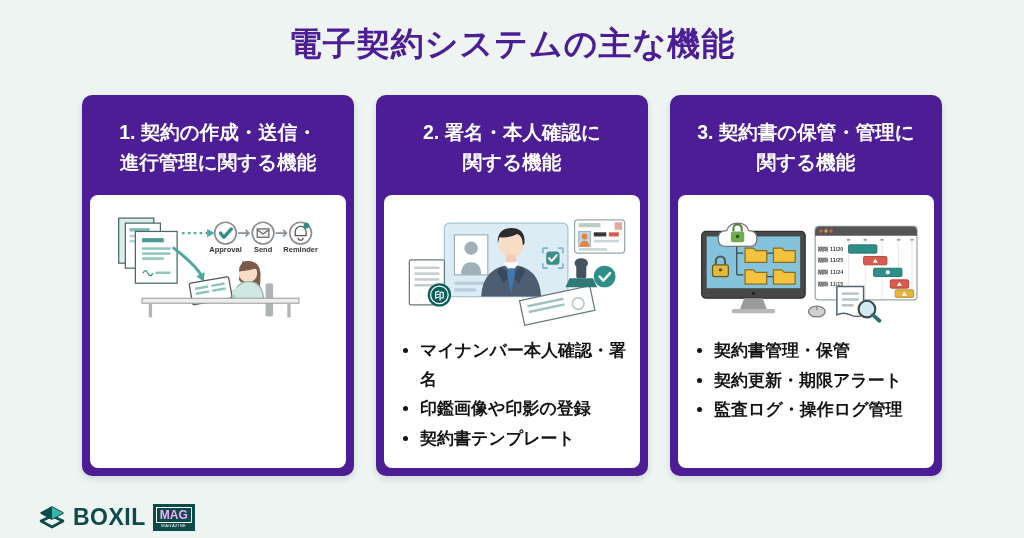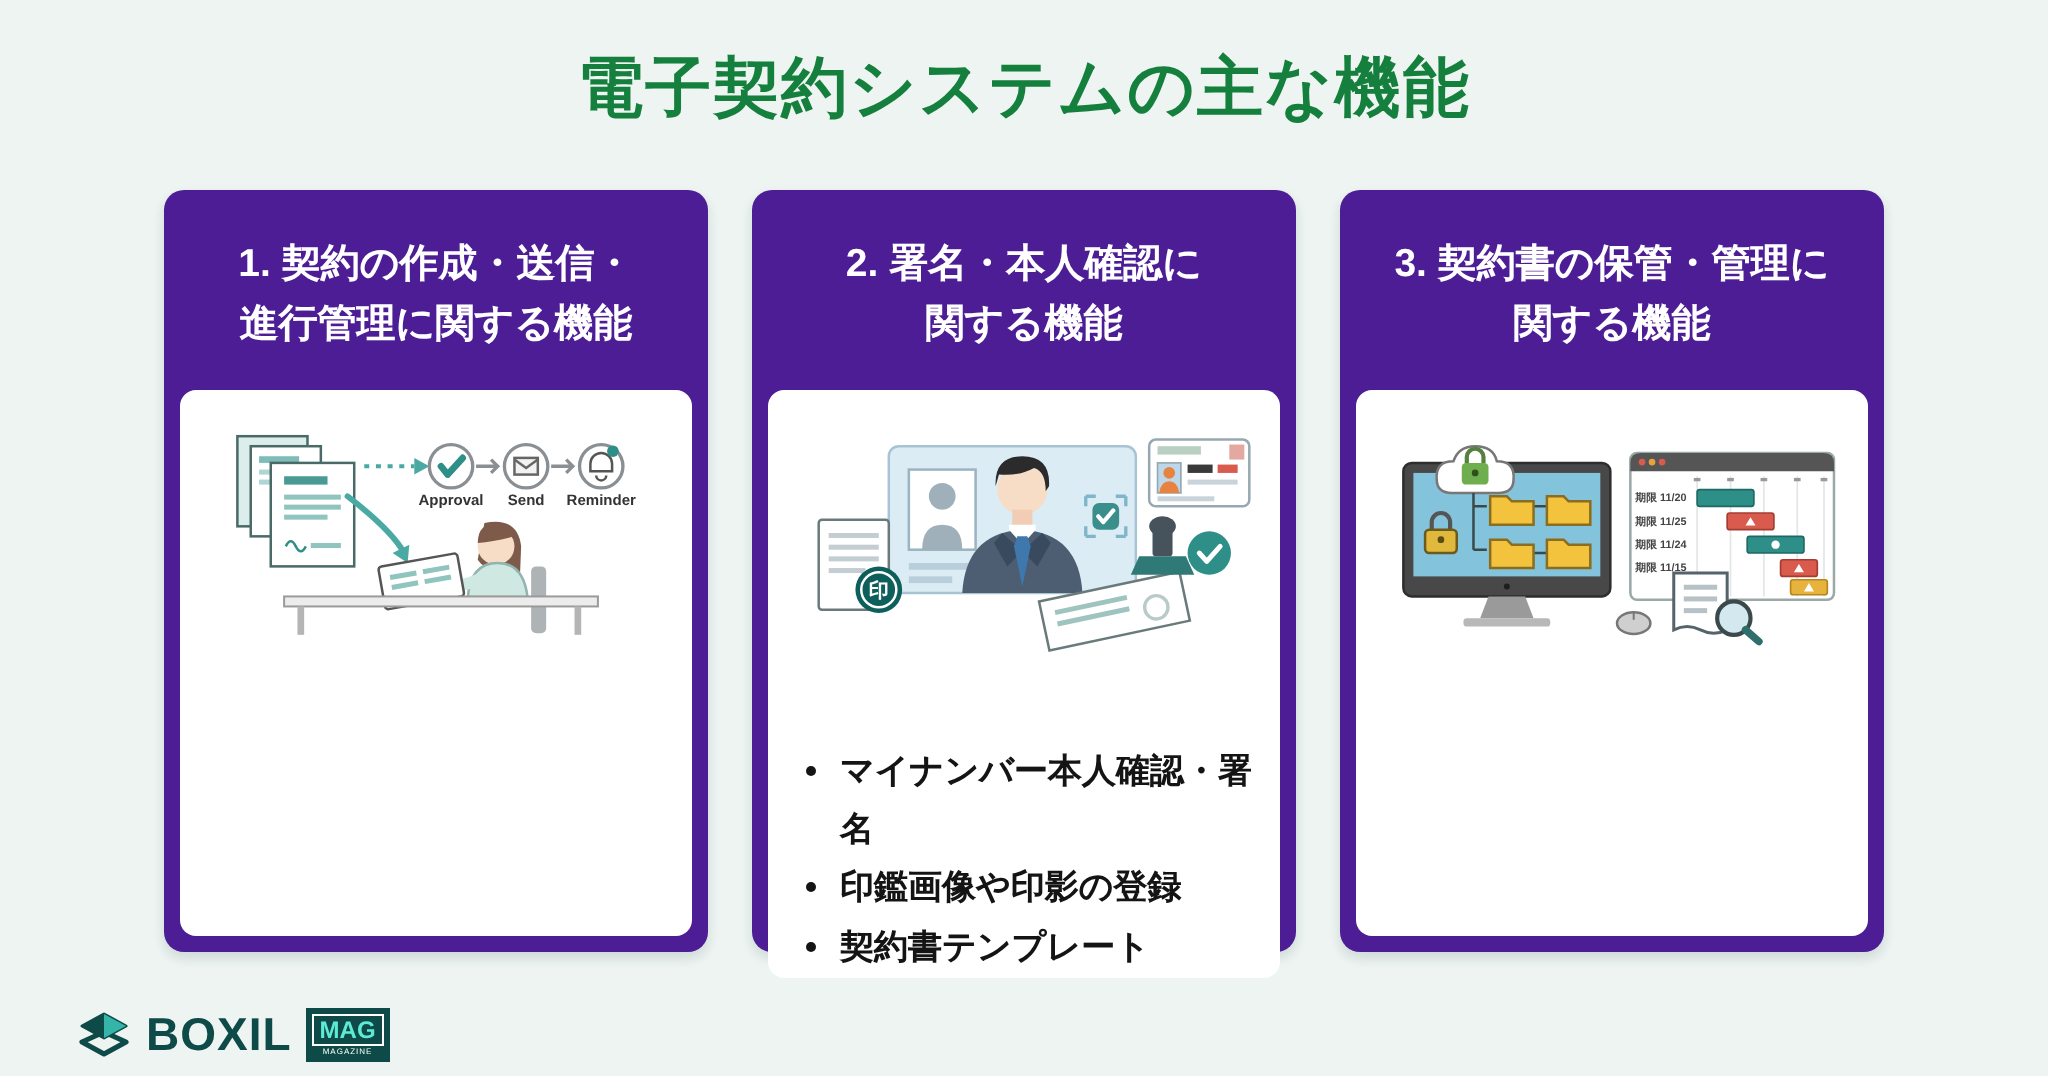--- a/index.html
+++ b/index.html
@@ -7,21 +7,21 @@
   body {
     width: 1024px; height: 538px;
     background: #edf4f2;
     font-family: "Liberation Sans", "DejaVu Sans", sans-serif;
     overflow: hidden;
   }
   .page-title {
     margin: 0; padding-top: 22px;
     text-align: center;
     font-size: 33px; font-weight: bold;
-    color: #15803d; letter-spacing: 1px;
+    color: #4c1d95; letter-spacing: 1px;
   }
   .cards {
     display: flex; justify-content: center;
     gap: 22px; margin-top: 28px;
   }
   .card {
     width: 272px; height: 381px;
     background: #4c1d95;
     border-radius: 10px;
     display: flex; flex-direction: column;
@@ -34,21 +34,21 @@
     color: #ffffff; font-size: 19.5px; font-weight: bold;
     line-height: 1.55; white-space: pre-line;
     padding: 4px 6px 0;
   }
   .card-panel {
     flex: 1;
     margin: 0 8px 8px;
     background: #ffffff;
     border-radius: 8px;
     padding: 4px 12px 0;
-    display: flex; flex-direction: column; gap: 35px;
+    display: flex; flex-direction: column;
   }
   .illus {
     height: 130px;
     display: flex; align-items: center; justify-content: center;
   }
   .illus svg { display: block; }
   ul.bullets {
     margin: 8px 0 0; padding-left: 24px;
     list-style: disc;
     font-size: 17px; font-weight: bold; color: #141414;
@@ -63,21 +63,21 @@
     font-size: 23px; font-weight: bold;
     color: #0d4a48; letter-spacing: .5px;
   }
   .mag-badge {
     background: #0d4a48; padding: 3px;
     display: flex; flex-direction: column; align-items: center;
     line-height: 1;
   }
   .mag-badge .mag-main {
     border: 1.5px solid #ffffff;
-    color: #5eead4; font-weight: bold; font-size: 12px;
+    color: #f0abfc; font-weight: bold; font-size: 12px;
     padding: 1px 3px;
   }
   .mag-badge .mag-sub {
     color: #ffffff; font-size: 4px; margin-top: 1px; letter-spacing: .5px;
   }
   text.illu-label { font-family: "Liberation Sans", "DejaVu Sans", sans-serif; }
 </style>
 </head>
 <body>
 
@@ -312,20 +312,25 @@
             <circle cx="212" cy="119" r="10" fill="#d4e8f0" stroke="#3a4a4a" stroke-width="2.5"></circle>
             <path d="M219 126 l8 7" stroke="#2f6e6a" stroke-width="4.5" stroke-linecap="round"></path>
           </g>
 
           <g>
             <ellipse cx="152" cy="122" rx="10" ry="6.5" fill="#cfcfcf" stroke="#777" stroke-width="1.5"></ellipse>
             <path d="M152 116 v4" stroke="#777" stroke-width="1.2"></path>
           </g>
         </svg>
       </div>
+      <ul class="bullets">
+        <li>契約書管理・保管</li>
+        <li>契約更新・期限アラート</li>
+        <li>監査ログ・操作ログ管理</li>
+      </ul>
     </div>
   </section>
 
 </div>
 
 <div class="footer-logo">
   <svg width="28" height="26" viewBox="0 0 28 26">
     <path d="M14 11 L3 16 L14 22 L25 16 Z" fill="none" stroke="#0d4a48" stroke-width="2.6" stroke-linejoin="round"></path>
     <path d="M14 2 L3 8 L14 14 L25 8 Z" fill="#0d4a48" stroke="#0d4a48" stroke-width="1.5" stroke-linejoin="round"></path>
     <path d="M14 2 L25 8 L14 14 Z" fill="#35b5aa"></path>

